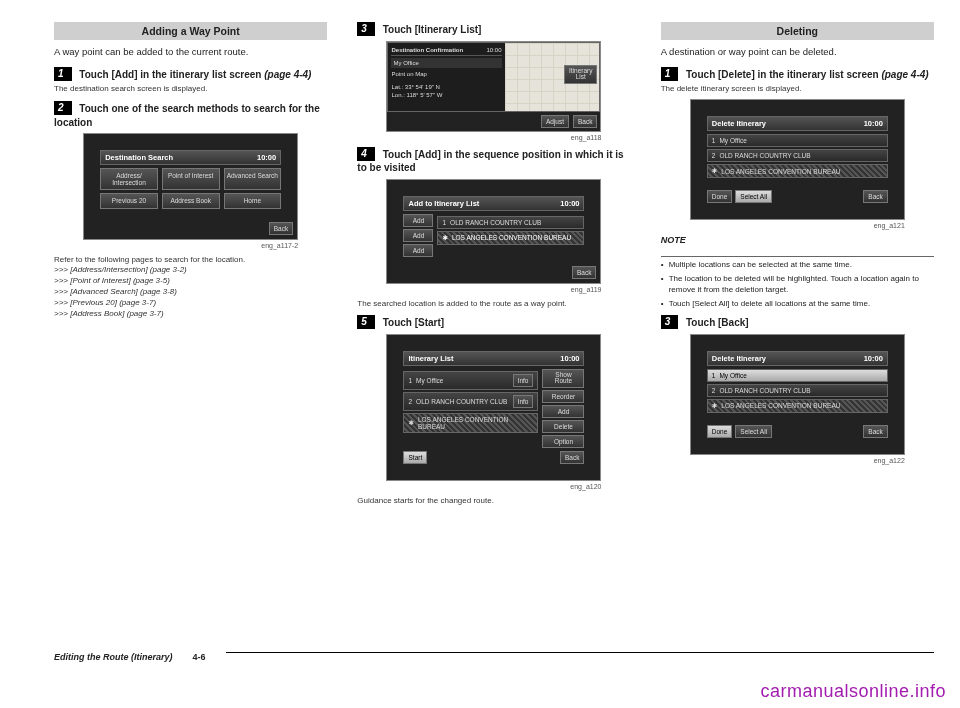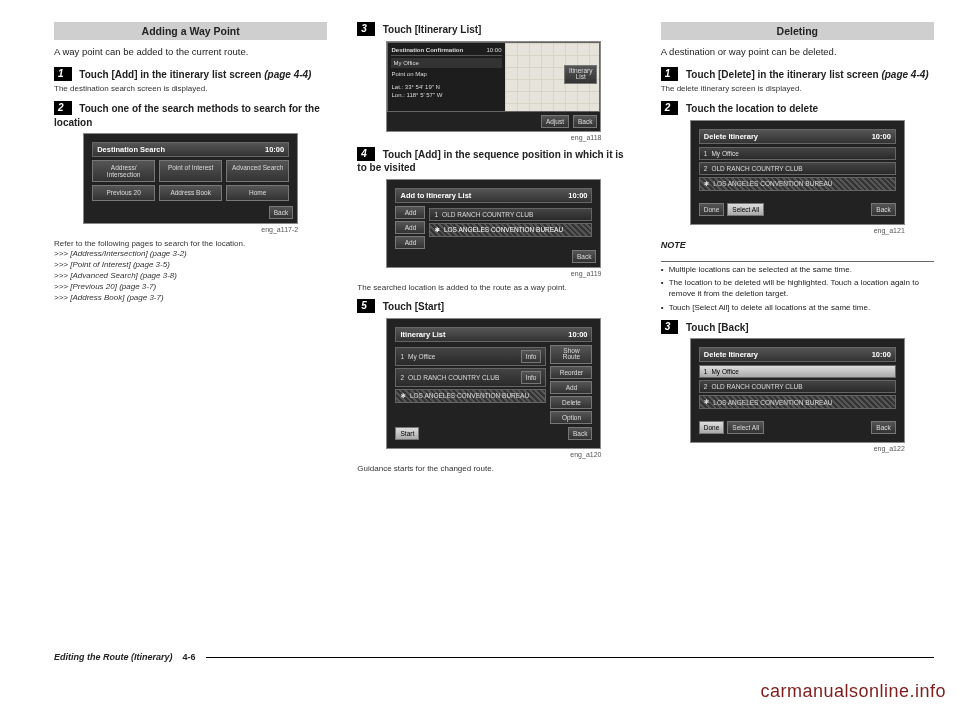--- a/index.html
+++ b/index.html
@@ -44,21 +44,21 @@
   }
   .pageref { font-style: italic; font-weight: bold; }
   .screenshot {
     border: 1px solid #888;
     background: #222;
     color: #ddd;
     font-size: 7px;
     width: 215px;
     margin: 4px auto 2px auto;
     position: relative;
-    padding: 8px;
+    padding: 16px;
   }
   .screenshot .titlebar {
     background: linear-gradient(#555, #333);
     color: #fff;
     font-weight: bold;
     padding: 2px 4px;
     border: 1px solid #666;
     display: flex;
     justify-content: space-between;
     margin-bottom: 3px;
@@ -107,32 +107,31 @@
   .noteHead { font-size: 9px; font-weight: bold; font-style: italic; border-bottom: 1px solid #666; padding-bottom: 11px; margin-bottom: 3px; margin-top: 4px; }
   ul.note { list-style: none; padding-left: 0; }
   ul.note li { font-size: 8px; line-height: 1.35; padding-left: 8px; position: relative; margin-bottom: 3px; }
   ul.note li::before { content: "•"; position: absolute; left: 0; }
   .footer {
     position: absolute;
     bottom: 46px;
     left: 54px;
     right: 26px;
     display: flex;
-    align-items: center;
-    gap: 10px;
+    gap: 20px;
   }
   .footer .ftitle { font-size: 9px; font-style: italic; font-weight: bold; }
   .footer .fpage { font-size: 9px; font-weight: bold; }
   .footer .rule { flex: 1; height: 1px; background: #000; }
   .watermark {
     position: absolute;
     bottom: 6px;
     right: 14px;
     font-size: 18px;
-    color: #7f1d1d;
+    color: #a21caf;
     letter-spacing: 0.5px;
     font-weight: 400;
     font-family: Arial, sans-serif;
   }
   .mapbox {
     background: #e6e4da;
     height: 70px;
     border: 1px solid #666;
     position: relative;
     display: flex;
@@ -318,24 +317,20 @@
   <div class="col">
     <div class="sec-head">Deleting</div>
     <p class="body">A destination or way point can be deleted.</p>
 
     <p class="step">
       <span class="num">1</span>
       <span>Touch [Delete] in the itinerary list screen </span><span class="pageref">(page 4-4)</span>
     </p>
     <p class="small">The delete itinerary screen is displayed.</p>
 
-    <p class="step">
-      <span class="num">2</span>
-      <span>Touch the location to delete</span>
-    </p>
     <div class="screenshot">
       <div class="titlebar">
           <span>Delete Itinerary</span>
           <span>10:00</span>
         </div>
       <div class="listrow">
           <span>1</span>
           <span>My Office</span>
         </div>
       <div class="listrow">

